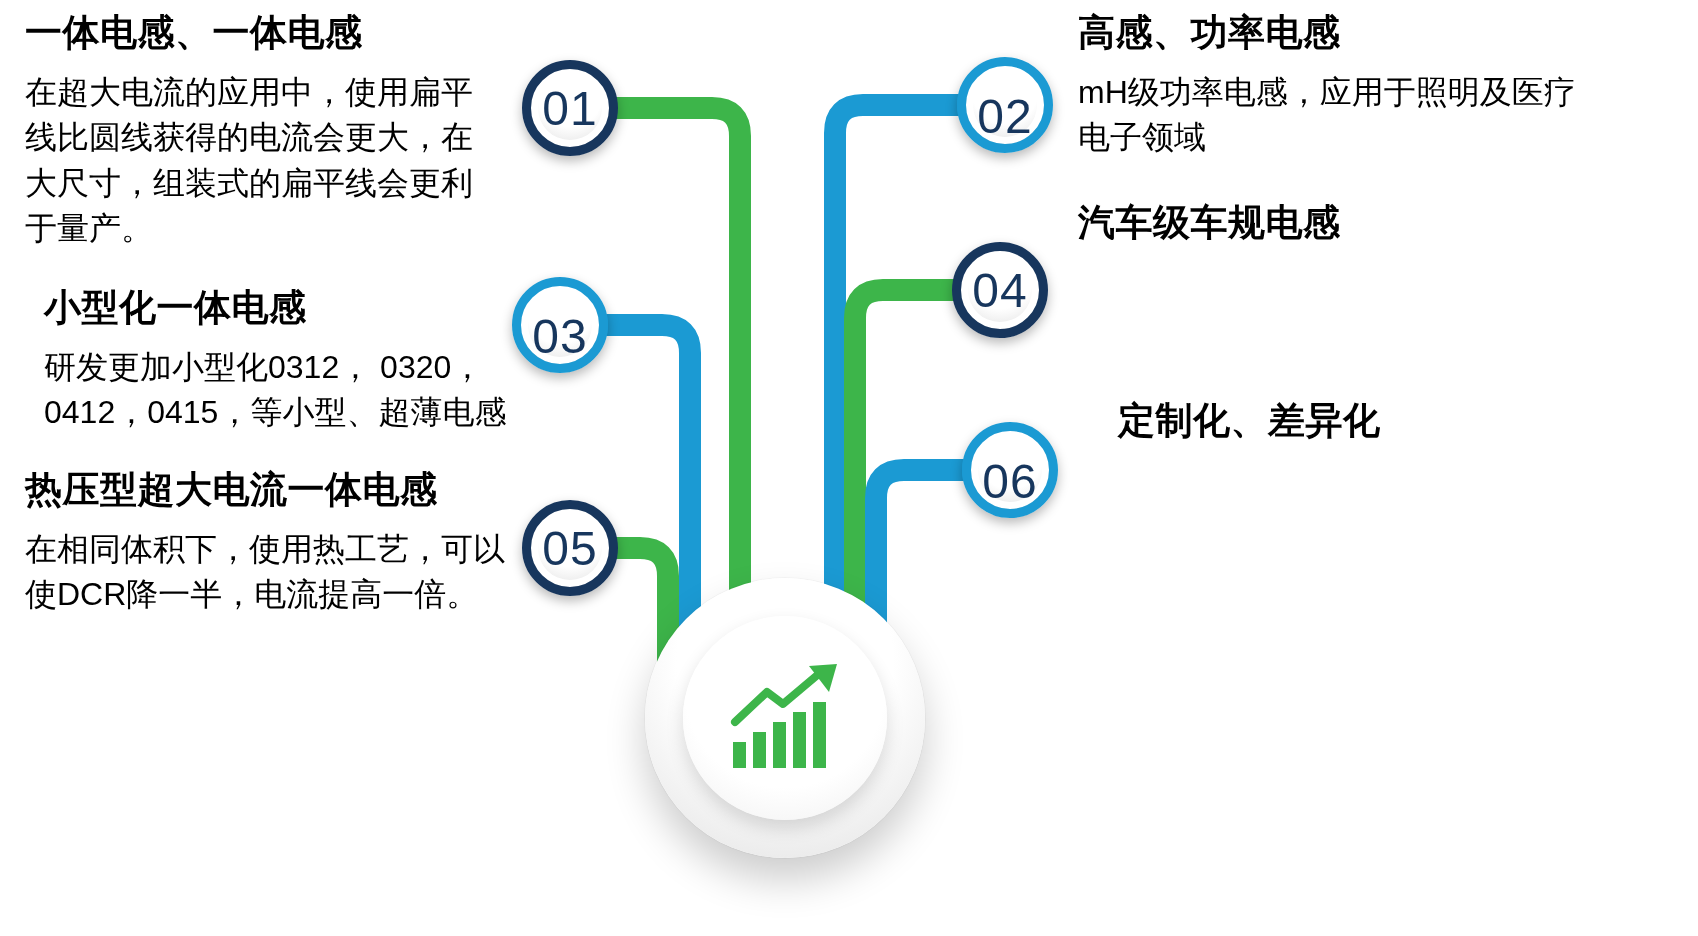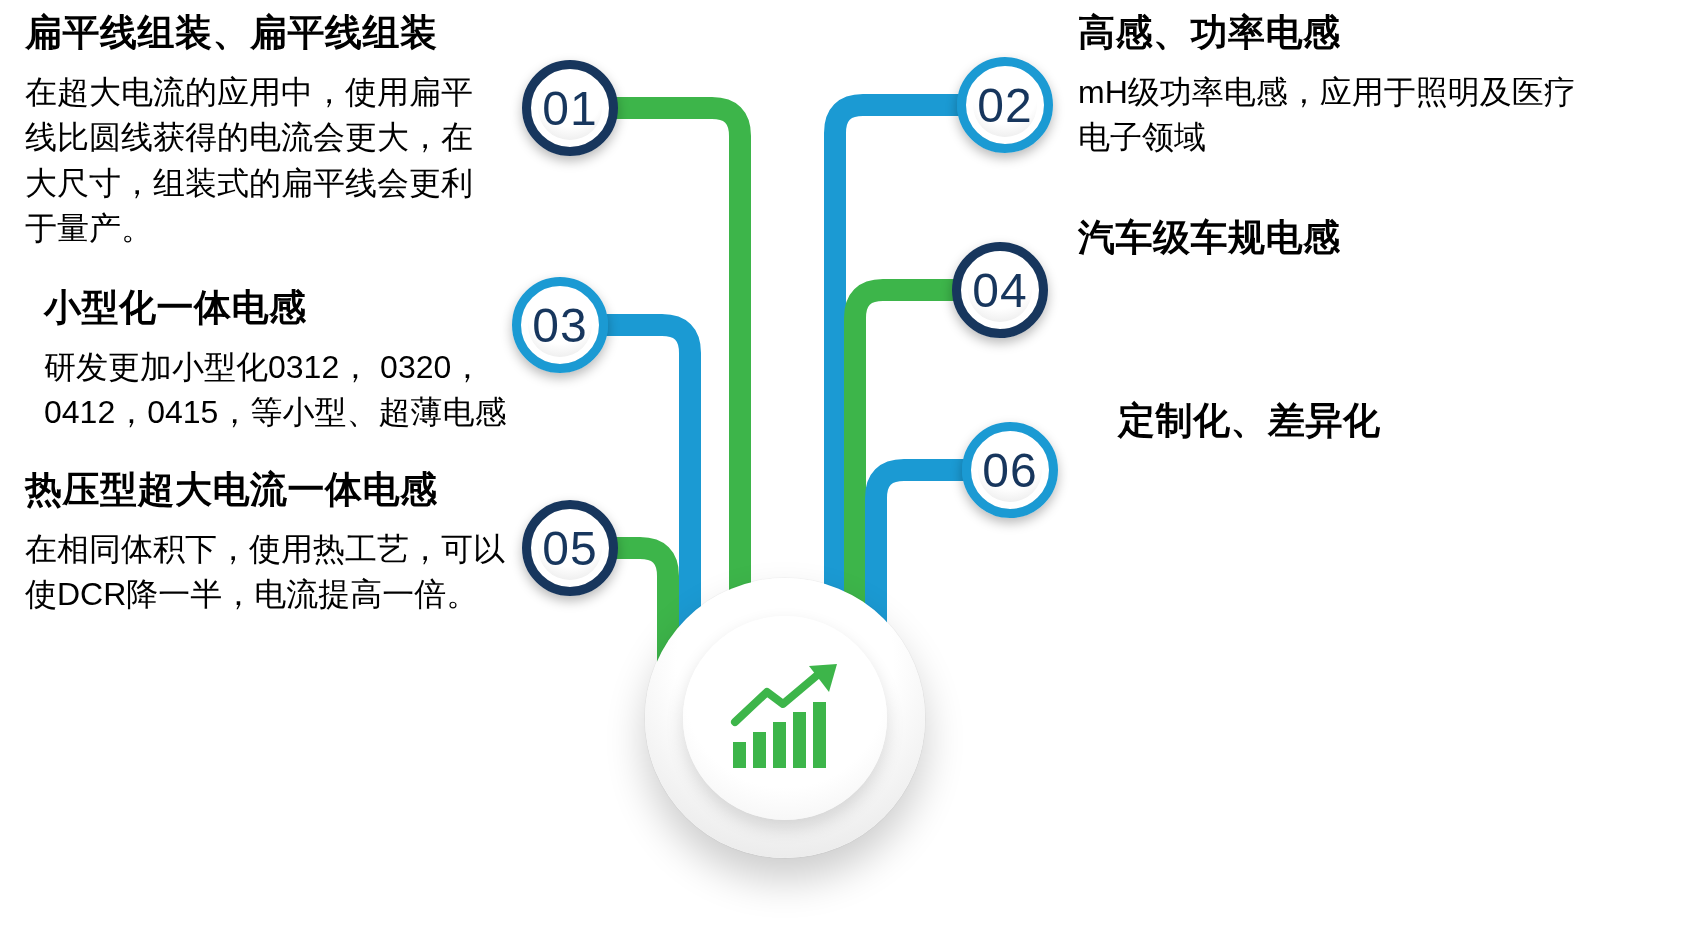--- a/index.html
+++ b/index.html
@@ -43,20 +43,21 @@
     display:flex;align-items:center;justify-content:center;
     z-index:3;
   }
   .badge.ring-navy{
     border:9px solid var(--navy);
     box-shadow: inset 0 0 0 7px #ffffff, 0 5px 12px rgba(0,0,0,.28);
   }
   .badge.ring-blue{
     border:9px solid var(--blue);
     box-shadow: inset 0 0 0 7px #ffffff, 0 5px 12px rgba(0,0,0,.28);
+    align-items: flex-end;
   }
   .badge .num{
     color:var(--navy);
     font-size:48px;
     letter-spacing:1px;
   }
   
   .tblock{
     position:absolute;
     z-index:3;
@@ -137,21 +138,21 @@
     <span class="num">04</span>
   </div>
   <div class="badge ring-navy" style="left:522px;top:500px;">
     <span class="num">05</span>
   </div>
   <div class="badge ring-blue" style="left:962px;top:422px;">
     <span class="num">06</span>
   </div>
 
   <div class="tblock" style="left:25px;top:8px;width:480px;">
-    <h2>扁平线组装、扁平线组装</h2>
+    <h2>一体电感、一体电感</h2>
     <p>在超大电流的应用中，使用扁平
 线比圆线获得的电流会更大，在
 大尺寸，组装式的扁平线会更利
 于量产。</p>
   </div>
   <div class="tblock" style="left:44px;top:283px;width:480px;">
     <h2>小型化一体电感</h2>
     <p>研发更加小型化0312， 0320，
 0412，0415，等小型、超薄电感</p>
   </div>
@@ -159,20 +160,20 @@
     <h2>高感、功率电感</h2>
     <p>mH级功率电感，应用于照明及医疗
 电子领域</p>
   </div>
 
   <div class="tblock" style="left:25px;top:465px;width:500px;">
     <h2>热压型超大电流一体电感</h2>
     <p>在相同体积下，使用热工艺，可以
 使DCR降一半，电流提高一倍。</p>
   </div>
-  <div class="tblock" style="left:1078px;top:213px;width:560px;font-family:Liberation Serif, serif;">
+  <div class="tblock" style="left:1078px;top:198px;width:560px;font-family:Liberation Serif, serif;">
     <h2>汽车级车规电感</h2>
   </div>
   <div class="tblock" style="left:1078px;top:396px;width:600px;margin-left:40px;">
     <h2>定制化、差异化</h2>
   </div>
 
 </div>
 
 </body></html>

